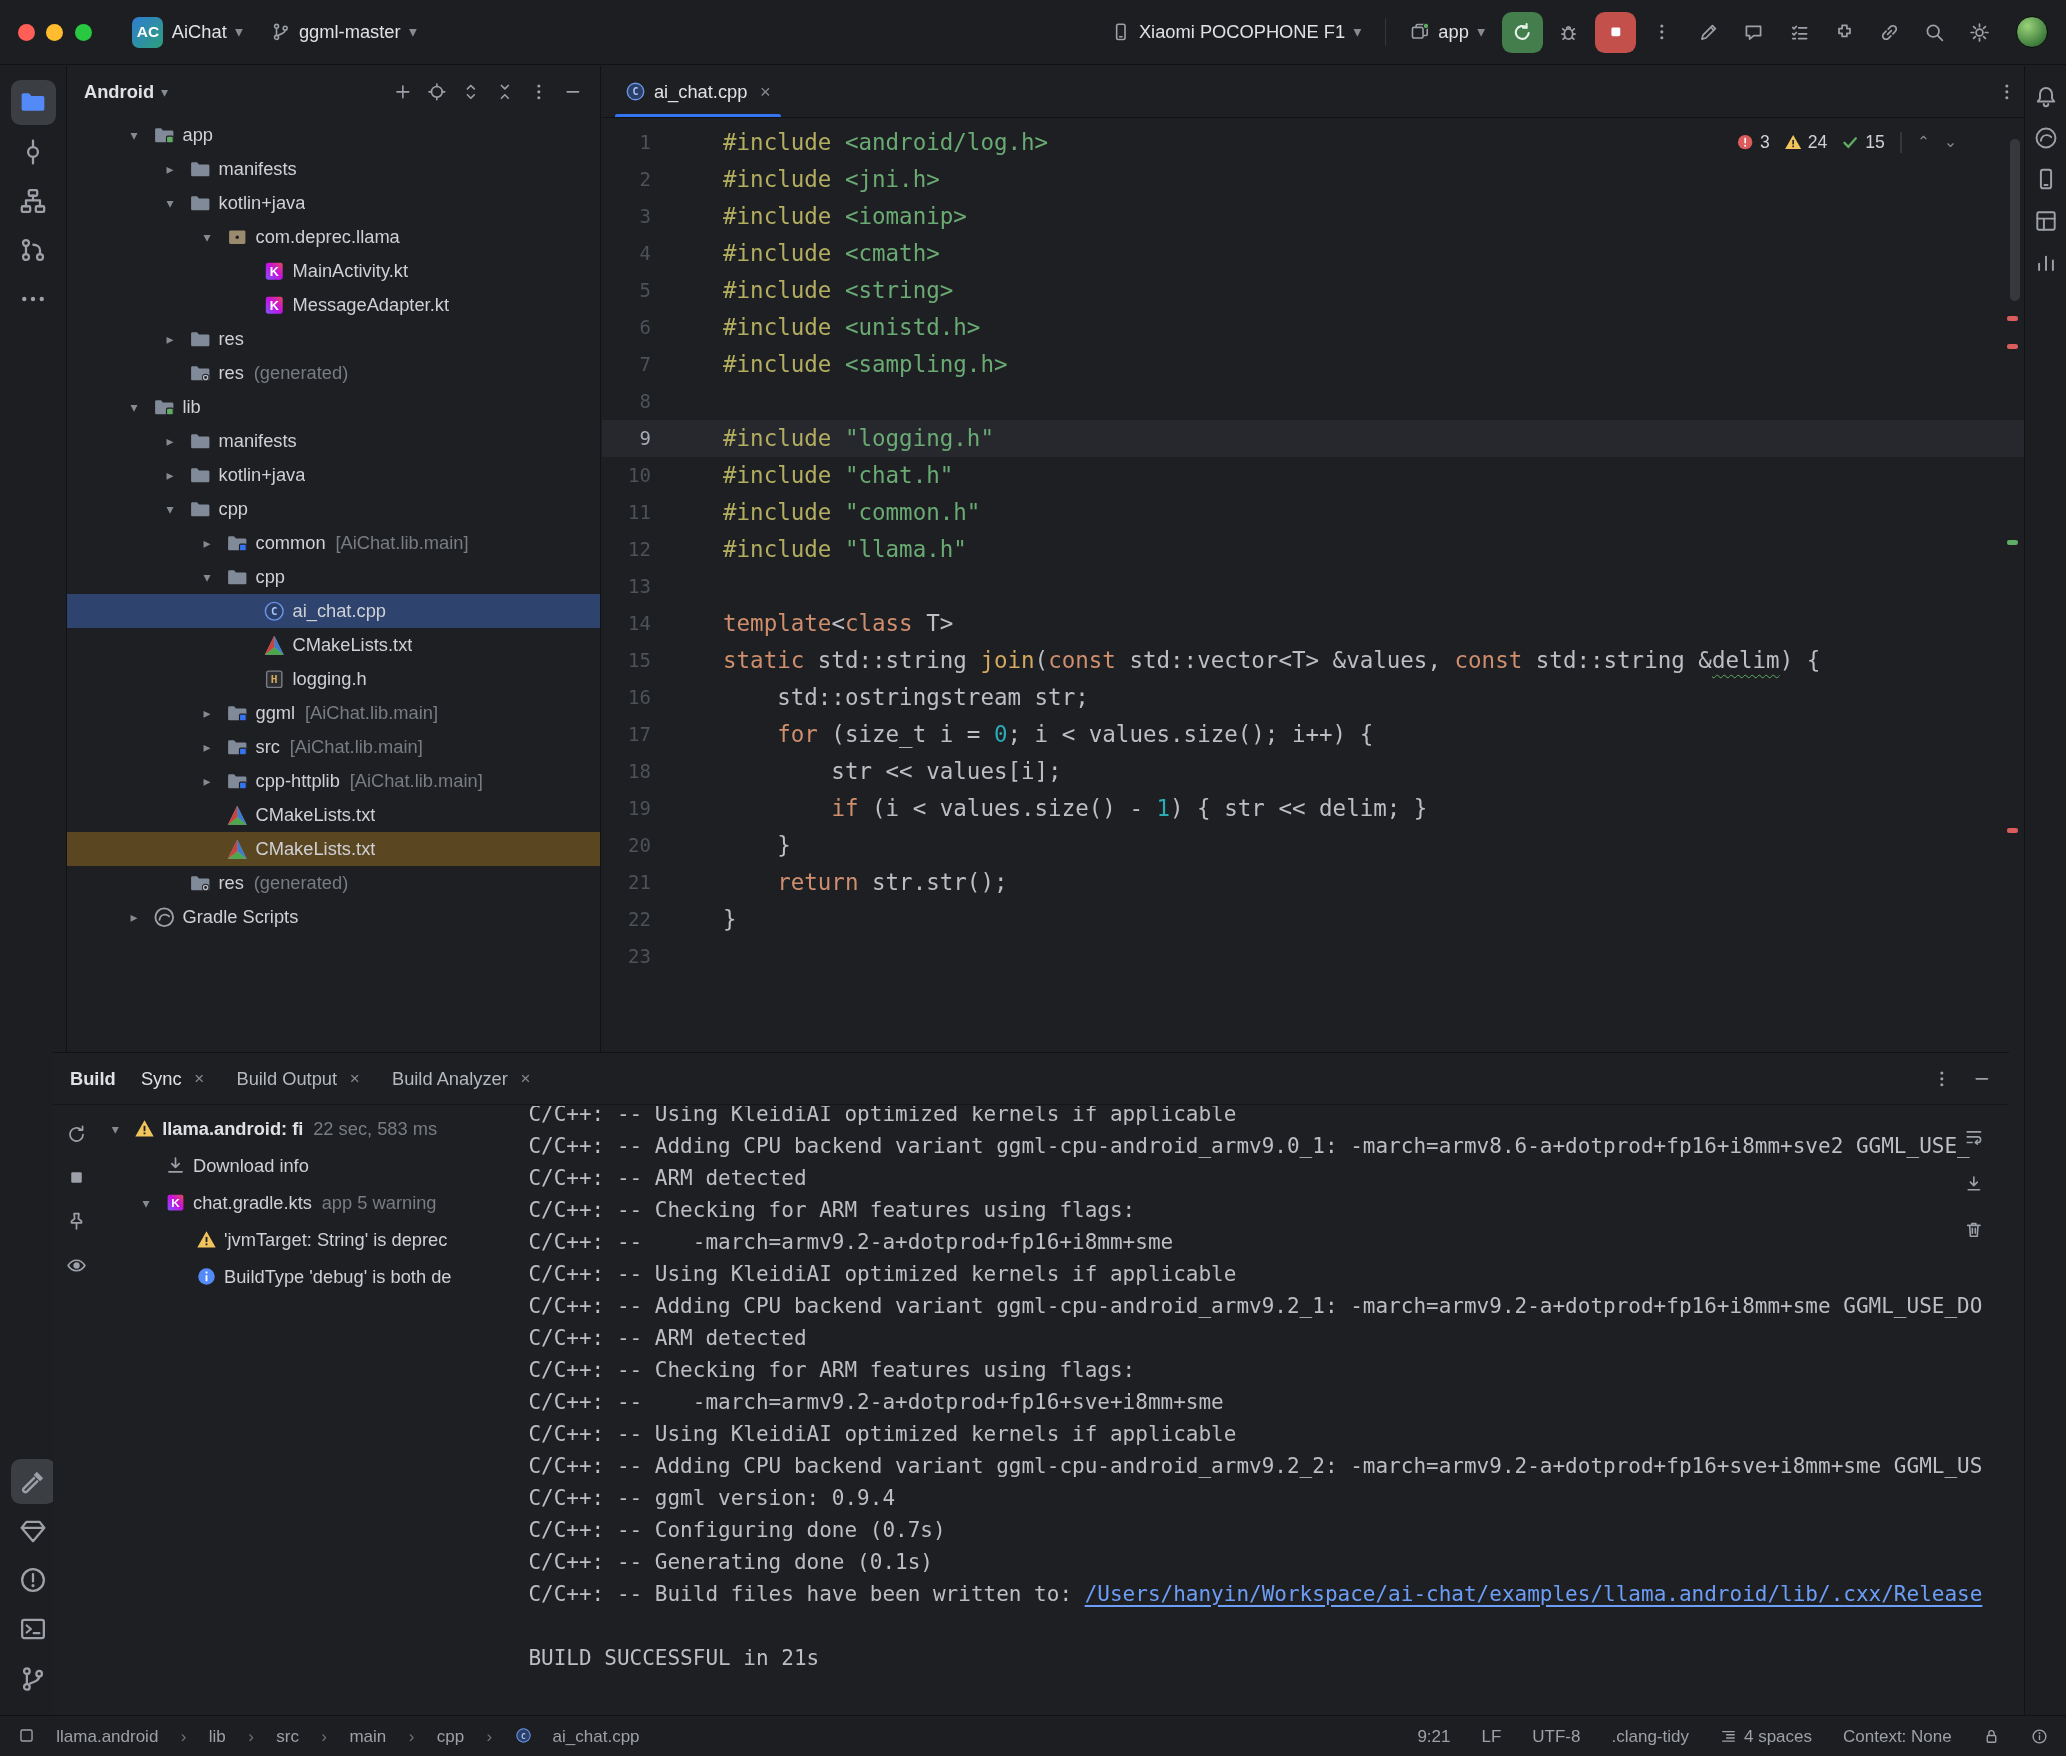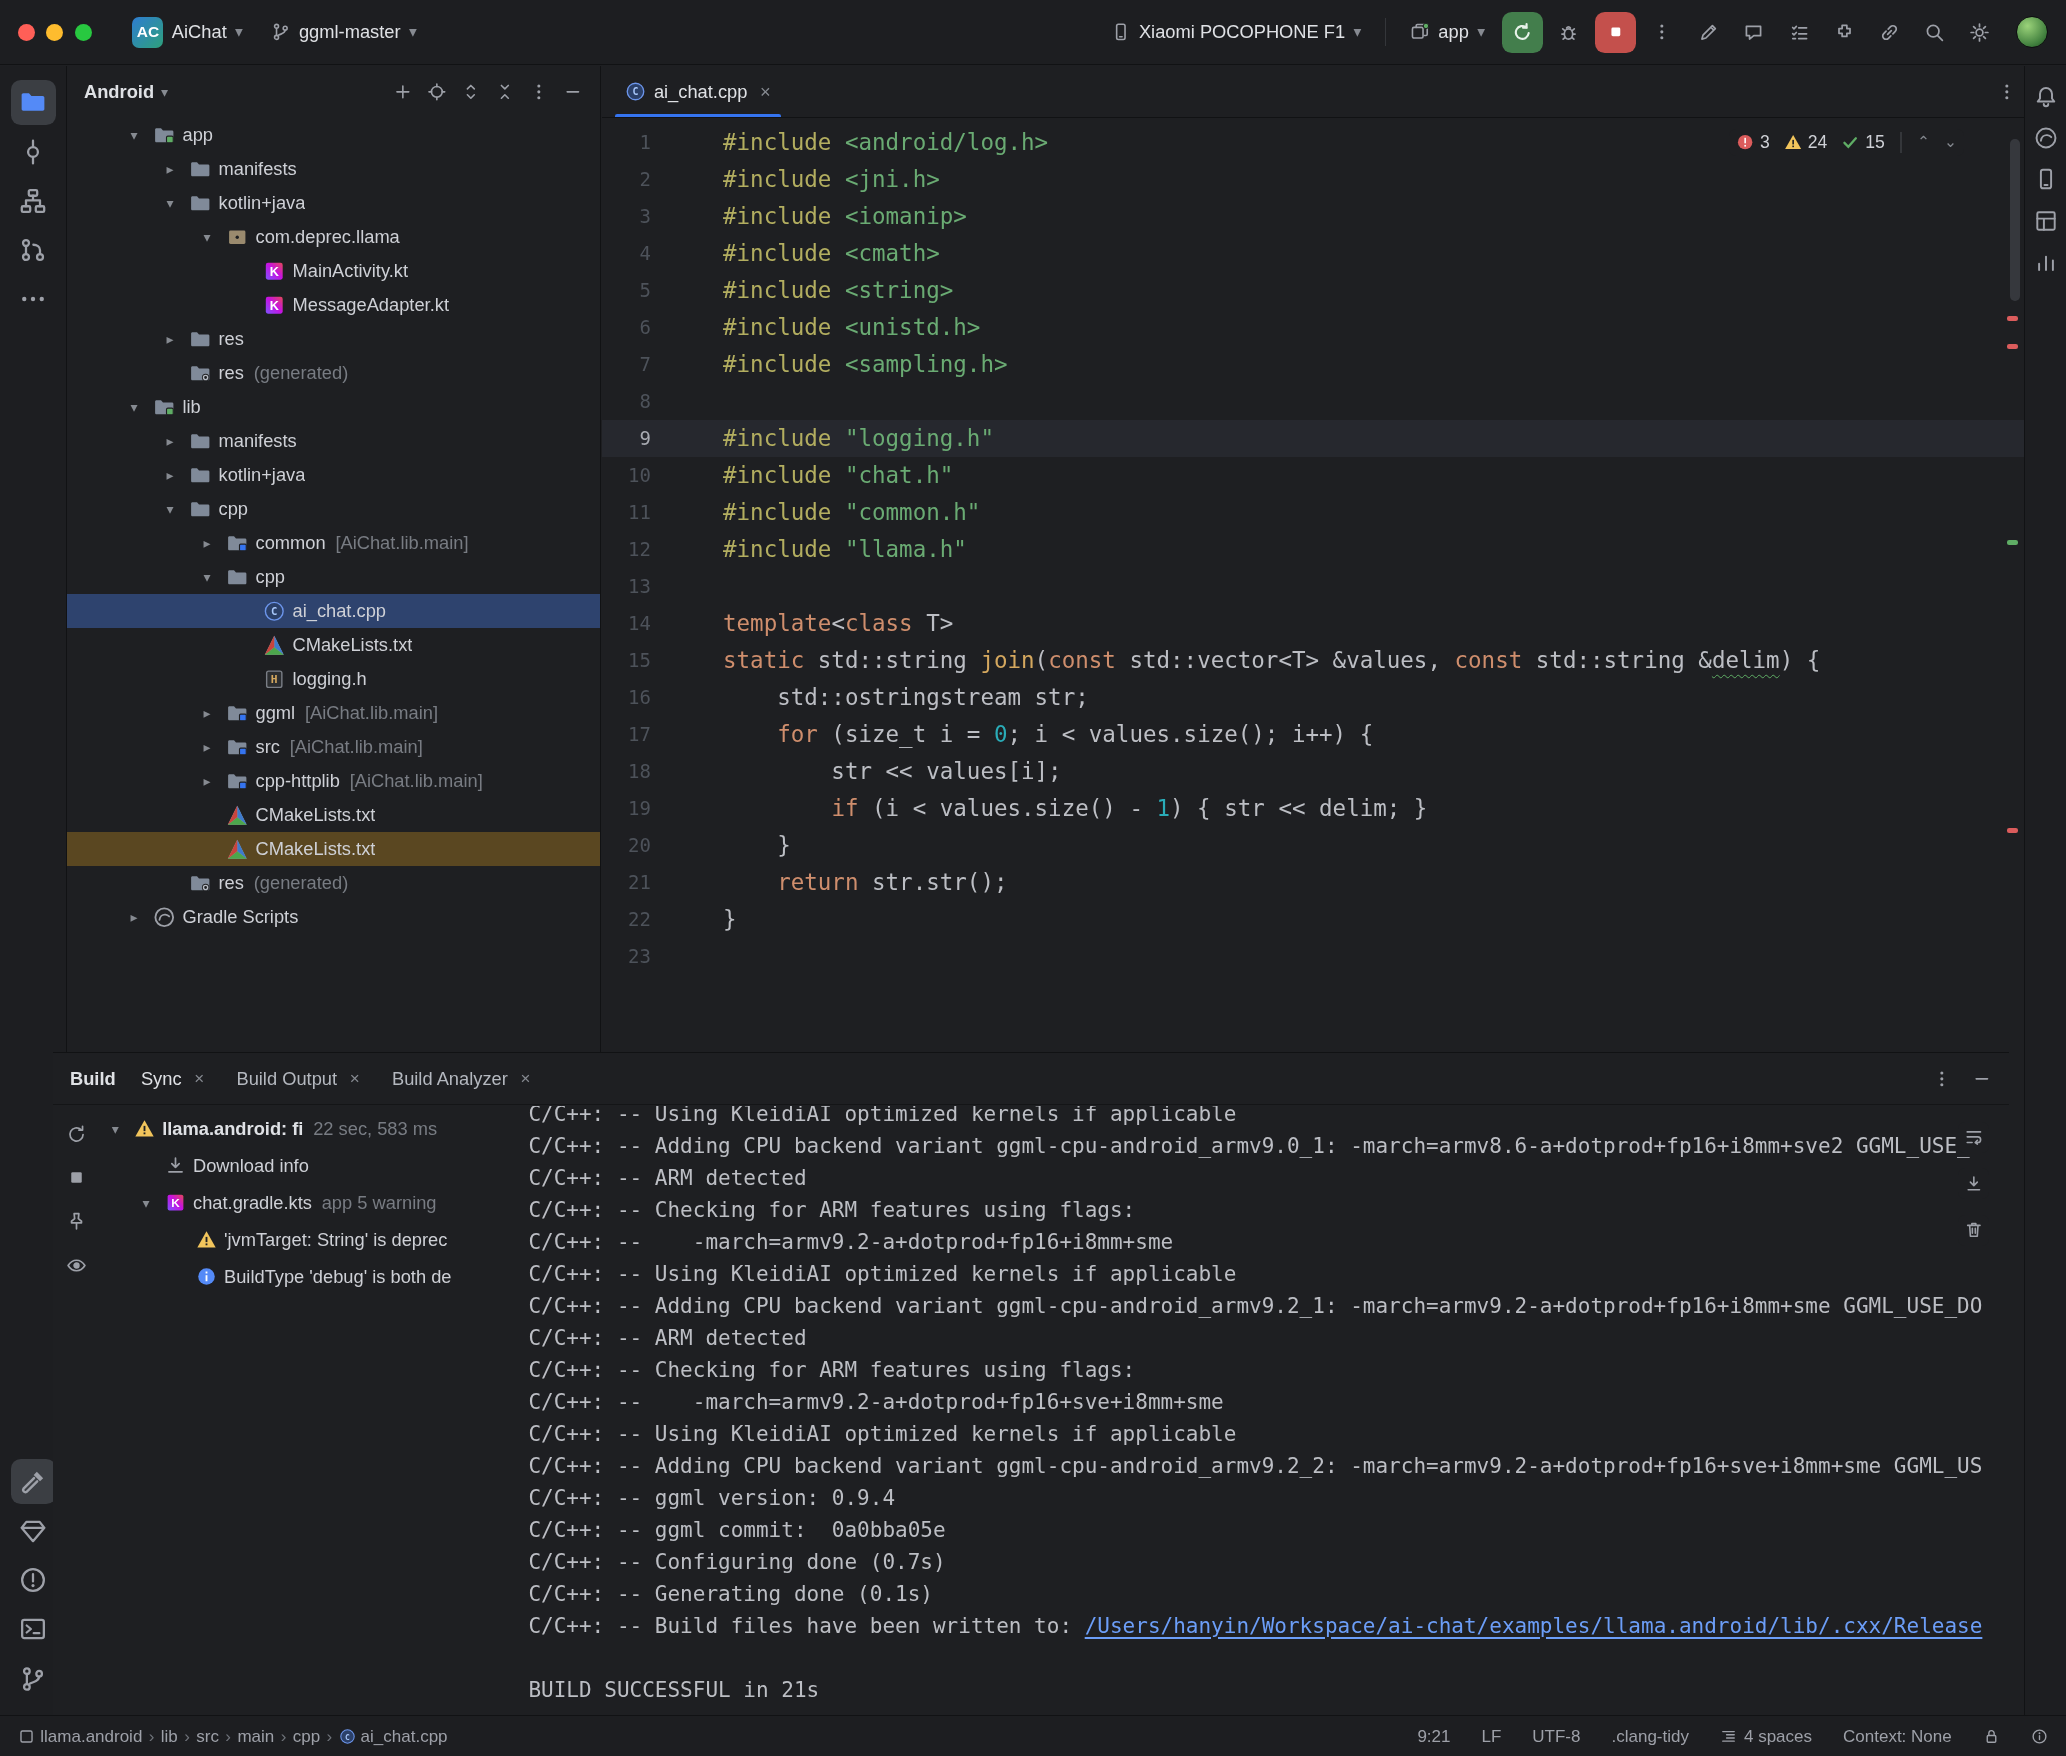--- a/index.html
+++ b/index.html
@@ -88,21 +88,21 @@
 .brow .bold{font-weight:bold;color:#DFE1E5}
 .console{position:absolute;left:467px;top:0;right:2.8px;bottom:0;overflow:hidden;font-family:"DejaVu Sans Mono","Liberation Mono",monospace;font-size:21px;color:#BCBEC4;padding:4.2px 0 0 8.4px}
 .conline{height:32px;line-height:32px;white-space:pre;overflow:hidden}
 .conline.clip{margin-top:-12.7px}
 .conlink{color:#6C9EF8;text-decoration:underline;text-underline-offset:3.5px}
 .console-icons{position:absolute;right:19.7px;top:15.5px;display:flex;flex-direction:column;gap:15.5px}
 .console-icons .ci{width:31px;height:31px;border-radius:7px;display:flex;align-items:center;justify-content:center;color:#9DA0A8;background:#1E1F22}
 
 
 .statusbar{position:absolute;left:0;right:0;bottom:0;height:42px;background:#1D1E21;border-top:1.4px solid #111214;display:flex;align-items:center;padding:0 18.3px;font-size:17px;color:#9DA0A8}
-.crumbs{display:flex;align-items:center;gap:5px;white-space:nowrap}
+.crumbs{display:flex;align-items:flex-start;gap:21px;white-space:nowrap}
 .bc-sep{color:#6F737A;margin:0 1.4px}
 .bc-item{color:#9DA0A8}
 .sb-spacer{flex:1}
 .sb-items{display:flex;align-items:center;gap:31px}
 .sb-item{display:flex;align-items:center;gap:7px}
 </style>
 </head>
 <body>
 
 <div class="window">
@@ -969,21 +969,20 @@
  <div class="conline">C/C++: -- Checking for ARM features using flags:</div>
  <div class="conline">C/C++: --    -march=armv9.2-a+dotprod+fp16+i8mm+sme</div>
  <div class="conline">C/C++: -- Using KleidiAI optimized kernels if applicable</div>
  <div class="conline">C/C++: -- Adding CPU backend variant ggml-cpu-android_armv9.2_1: -march=armv9.2-a+dotprod+fp16+i8mm+sme GGML_USE_DO</div>
  <div class="conline">C/C++: -- ARM detected</div>
  <div class="conline">C/C++: -- Checking for ARM features using flags:</div>
  <div class="conline">C/C++: --    -march=armv9.2-a+dotprod+fp16+sve+i8mm+sme</div>
  <div class="conline">C/C++: -- Using KleidiAI optimized kernels if applicable</div>
  <div class="conline">C/C++: -- Adding CPU backend variant ggml-cpu-android_armv9.2_2: -march=armv9.2-a+dotprod+fp16+sve+i8mm+sme GGML_US</div>
  <div class="conline">C/C++: -- ggml version: 0.9.4</div>
- <div class="conline">C/C++: -- ggml commit:  0a0bba05e</div>
  <div class="conline">C/C++: -- Configuring done (0.7s)</div>
  <div class="conline">C/C++: -- Generating done (0.1s)</div>
  <div class="conline">C/C++: -- Build files have been written to: <a class="conlink">/Users/hanyin/Workspace/ai-chat/examples/llama.android/lib/.cxx/Release</a></div>
  <div class="conline"></div>
  <div class="conline">BUILD SUCCESSFUL in 21s</div>
         </div>
       <div class="console-icons">
           <span class="ci">
             <span class="icn s28">
               <svg viewBox="0 0 16 16" fill="none" stroke="currentColor" stroke-width="1.3" stroke-linecap="round" stroke-linejoin="round">

